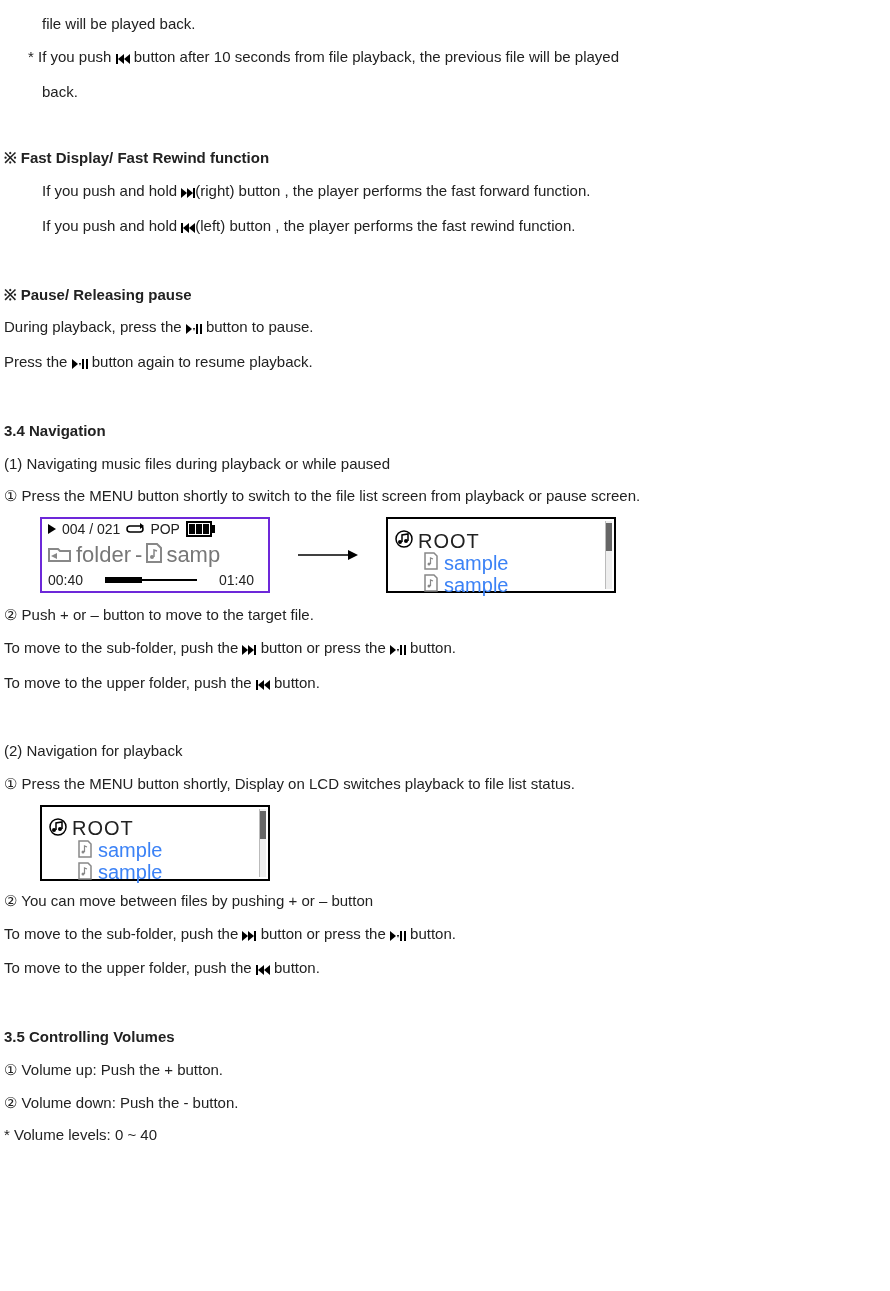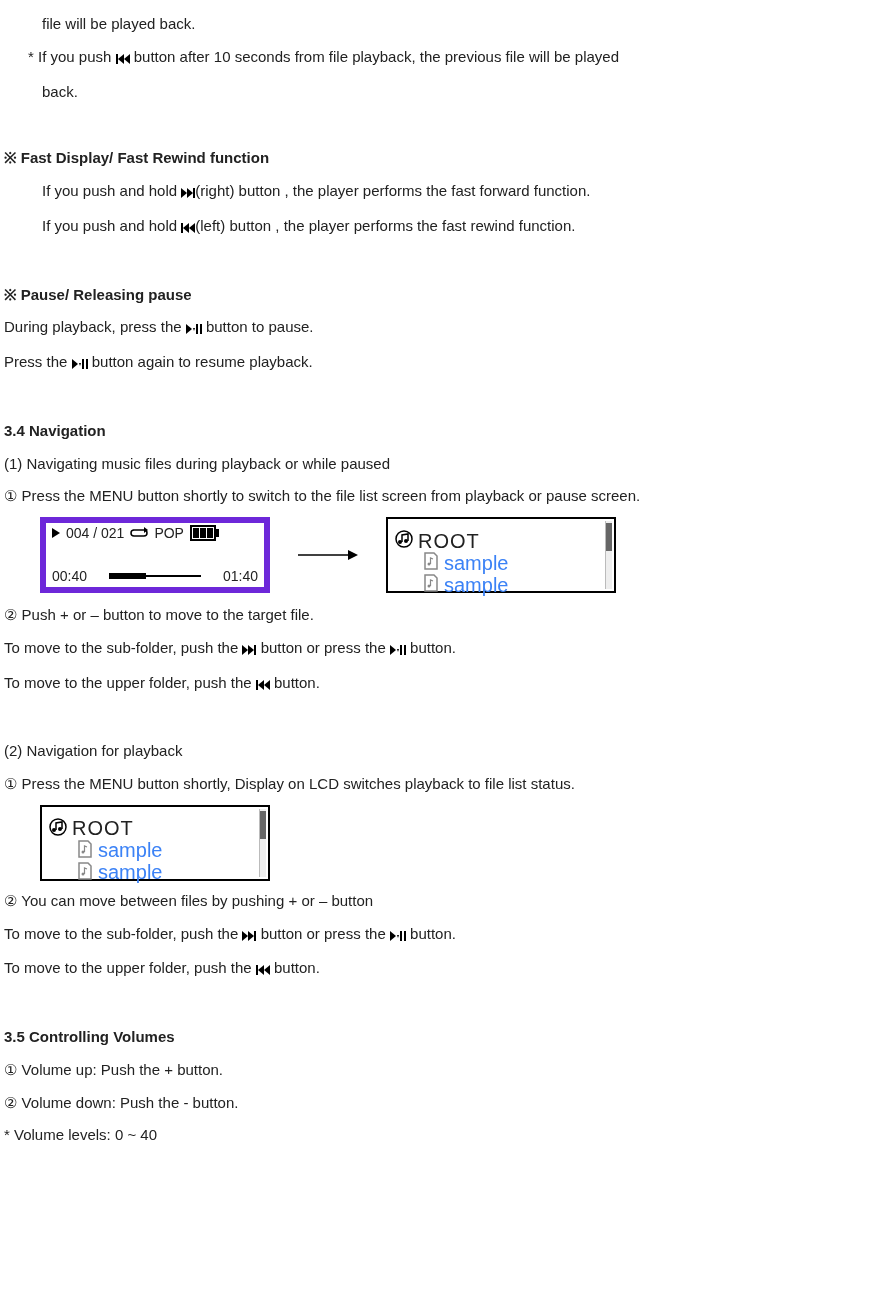--- a/index.html
+++ b/index.html
@@ -26,24 +26,24 @@
     display: flex;
     align-items: center;
     gap: 28px;
     margin: 8px 0 10px 36px;
   }
   .figures-single {
     margin: 8px 0 2px 36px;
   }
 
   .lcd {
-    border: 6px solid #6d28d9;
+    border: 2px solid #6d28d9;
     width: 230px;
     height: 76px;
-    padding: 2px 6px 4px 6px;
+    padding: 2px 14px 4px 6px;
     box-sizing: border-box;
     display: flex;
     flex-direction: column;
     justify-content: space-between;
     font-family: Arial, Helvetica, sans-serif;
   }
   .lcd .top-row {
     display: flex;
     align-items: center;
     gap: 6px;
@@ -225,20 +225,34 @@
         </span>
       <span>POP</span>
       <span class="battery-icon">
           <span class="battery-bars">
             <span></span>
             <span></span>
             <span></span>
           </span>
         </span>
     </div>
+    <div class="mid-row">
+      <span class="folder-shape"><svg width="24" height="20" viewBox="0 0 24 20">
+            <path d="M1 6 L1 18 L22 18 L22 8 L12 8 L10 6 Z" fill="none" stroke="#888" stroke-width="2"></path>
+            <polygon points="9,10 3,13 9,16" fill="#888"></polygon>
+          </svg></span>
+      <span>folder</span>
+      <span>-</span>
+      <span class="page-icon"><svg width="16" height="20" viewBox="0 0 16 20">
+            <path d="M1 1 H11 L15 5 V19 H1 Z" fill="none" stroke="#888" stroke-width="2"></path>
+            <circle cx="6" cy="14" r="2" fill="#888"></circle>
+            <path d="M8 14 V7 L11 8" fill="none" stroke="#888" stroke-width="1.5"></path>
+          </svg></span>
+      <span>samp</span>
+    </div>
     <div class="bot-row">
       <span>00:40</span>
       <div class="progress-track">
           <div class="progress-fill" style="width:40%"></div>
         </div>
       <span>01:40</span>
     </div>
   </div>
 
   <span class="arrow-between">

